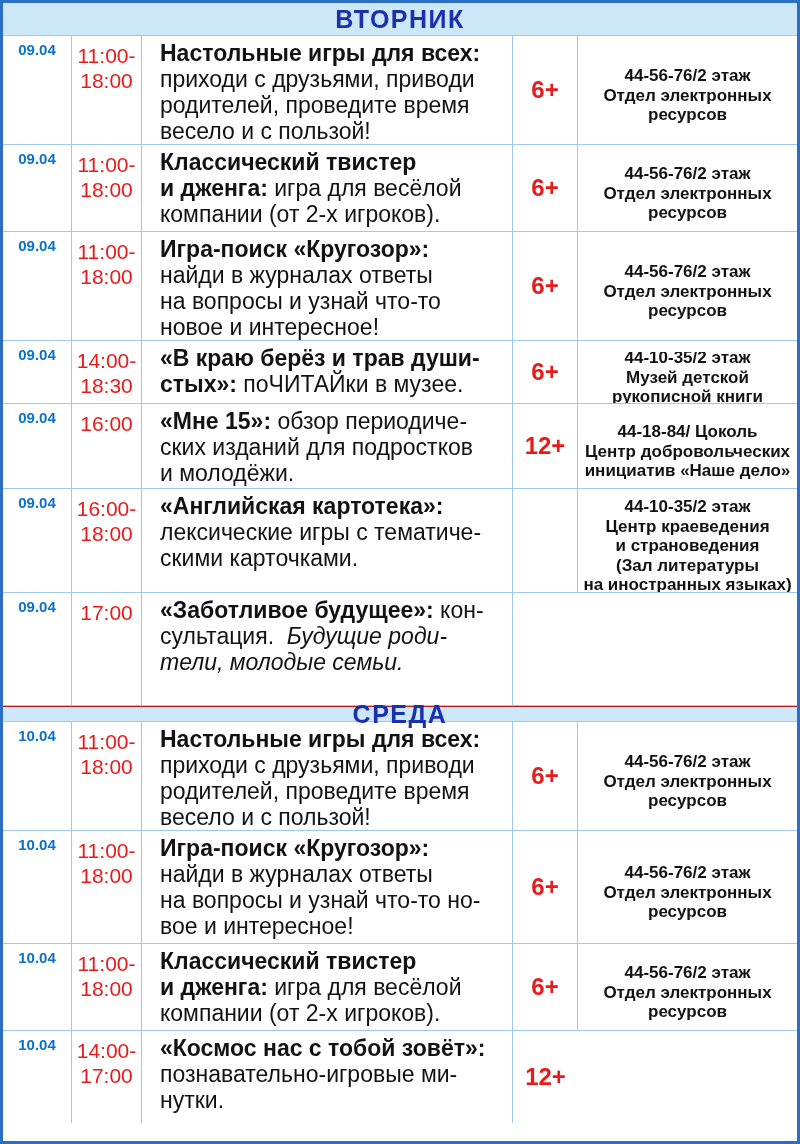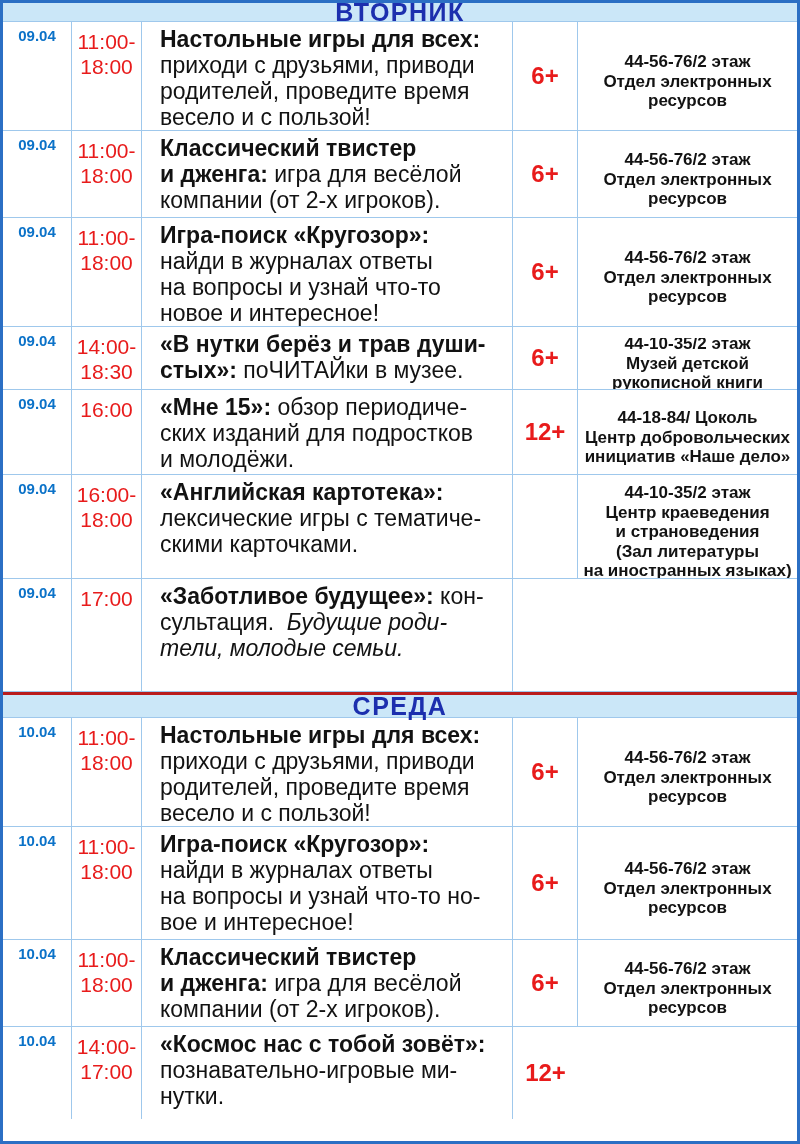--- a/index.html
+++ b/index.html
@@ -3,26 +3,26 @@
 <meta charset="utf-8">
 <style>
   html,body{margin:0;padding:0;background:#ffffff;}
   .poster{
     width:800px;height:1144px;box-sizing:border-box;
     border:3px solid #2b6fc4;background:#ffffff;
     font-family:"Liberation Sans","DejaVu Sans",sans-serif;
     overflow:hidden;
   }
   .day-band{
-    box-sizing:border-box;height:19px;background:#cbe7f8;
+    box-sizing:border-box;height:33px;background:#cbe7f8;
     border-bottom:1px solid #9fc8ec;
     display:flex;align-items:center;justify-content:center;
     color:#1c2fae;font-weight:bold;font-size:25px;letter-spacing:1.5px;
   }
-  .day-band.second{height:26px;border-top:3px solid #b91c1c;}
+  .day-band.second{height:16px;border-top:1px solid #b91c1c;}
   .row{
     box-sizing:border-box;display:grid;
     grid-template-columns:69px 70px 371px 65px auto;
     border-bottom:1px solid #9fc8ec;overflow:hidden;
   }
   .row:last-child{border-bottom:none;}
   .cell{box-sizing:border-box;border-right:1px solid #9fc8ec;overflow:hidden;}
   .cell:last-child{border-right:none;}
   .date{
     color:#0b72c8;font-weight:bold;font-size:15px;
@@ -95,21 +95,21 @@
     <div class="cell age">6+</div>
     <div class="cell loc">44-56-76/2 этаж
 Отдел электронных
 ресурсов</div>
   </div>
 
   <div class="row" style="height:63px">
     <div class="cell date">09.04</div>
     <div class="cell time">14:00-
 18:30</div>
-    <div class="cell desc"><span class="seg-bold">«В нутки берёз и трав души-
+    <div class="cell desc"><span class="seg-bold">«В краю берёз и трав души-
 стых»:</span><span class="seg-regular"> поЧИТАЙки в музее.</span></div>
     <div class="cell age">6+</div>
     <div class="cell loc">44-10-35/2 этаж
 Музей детской
 рукописной книги</div>
   </div>
 
   <div class="row" style="height:85px">
     <div class="cell date">09.04</div>
     <div class="cell time">16:00</div>

